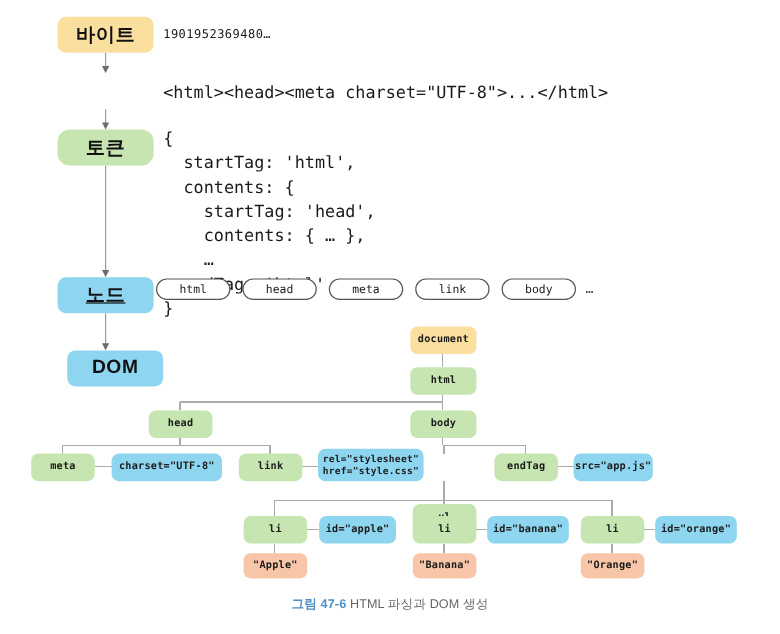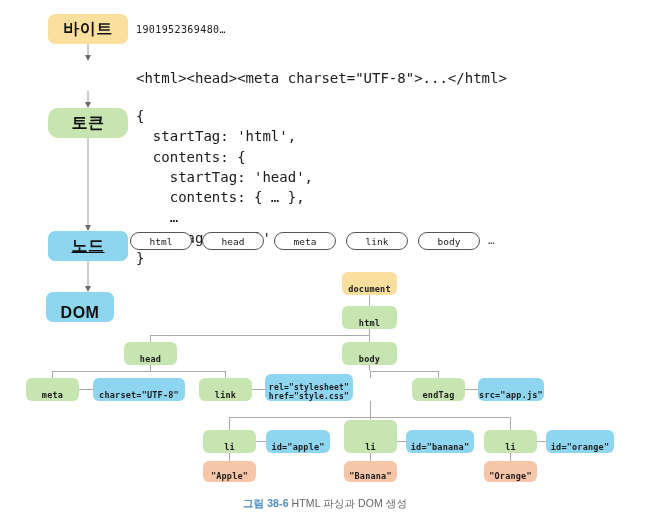--- a/index.html
+++ b/index.html
@@ -24,21 +24,21 @@
     position: absolute;
     left: 0; top: 0;
     width: 650px;
     height: 528px;
     pointer-events: none;
   }
   .box {
     position: absolute;
     box-sizing: border-box;
     display: flex;
-    align-items: flex-end;
+    align-items: center;
     justify-content: center;
     border-radius: 6px;
     font-family: "DejaVu Sans Mono", "Liberation Mono", monospace;
     font-size: 8.5px;
     font-weight: bold;
     color: #1b1b1b;
     letter-spacing: 0.2px;
     text-align: center;
     line-height: 1.15;
     white-space: pre;
@@ -168,21 +168,21 @@
 
 
   <div class="stagepill" style="left:48px; top:108px; width:80px; height:30px; background:#c6e5b0;border-radius:10px;">
     <span>토큰</span>
   </div>
 
   <div class="stagepill underline" style="left:48px; top:231px; width:80px; height:30px; background:#8ed5f0;">
     <span>노드</span>
   </div>
 
-  <div class="stagepill" style="left:46px; top:292px; width:68px; height:30px; background:#8ed5f0;align-items:flex-end;">
+  <div class="stagepill" style="left:56px; top:292px; width:80px; height:30px; background:#8ed5f0;">
     <span>DOM</span>
   </div>
 
   <div class="codeblk" style="left:136px; top:23px; font-size:10px; letter-spacing:0.4px;">1901952369480…</div>
 
   <div class="codeblk" style="left:136px; top:68px;">&lt;html&gt;&lt;head&gt;&lt;meta charset="UTF-8"&gt;...&lt;/html&gt;</div>
 
   <div class="codeblk" style="left:136px; top:106px;"><span>{
   startTag: 'html',
   contents: {
@@ -284,17 +284,17 @@
 
   <div class="box" style="left:344px; top:461px; width:53px; height:21px; background:#f7c5a8;">
     <span>"Banana"</span>
   </div>
 
   <div class="box" style="left:484px; top:461px; width:53px; height:21px; background:#f7c5a8;">
     <span>"Orange"</span>
   </div>
 
   <div class="caption" style="top:497px;">
-    <span class="cap-num">그림 38-6</span>
+    <span class="cap-num">그림 47-6</span>
     <span>HTML 파싱과 DOM 생성</span>
   </div>
 
 </div>
 
 </body></html>

